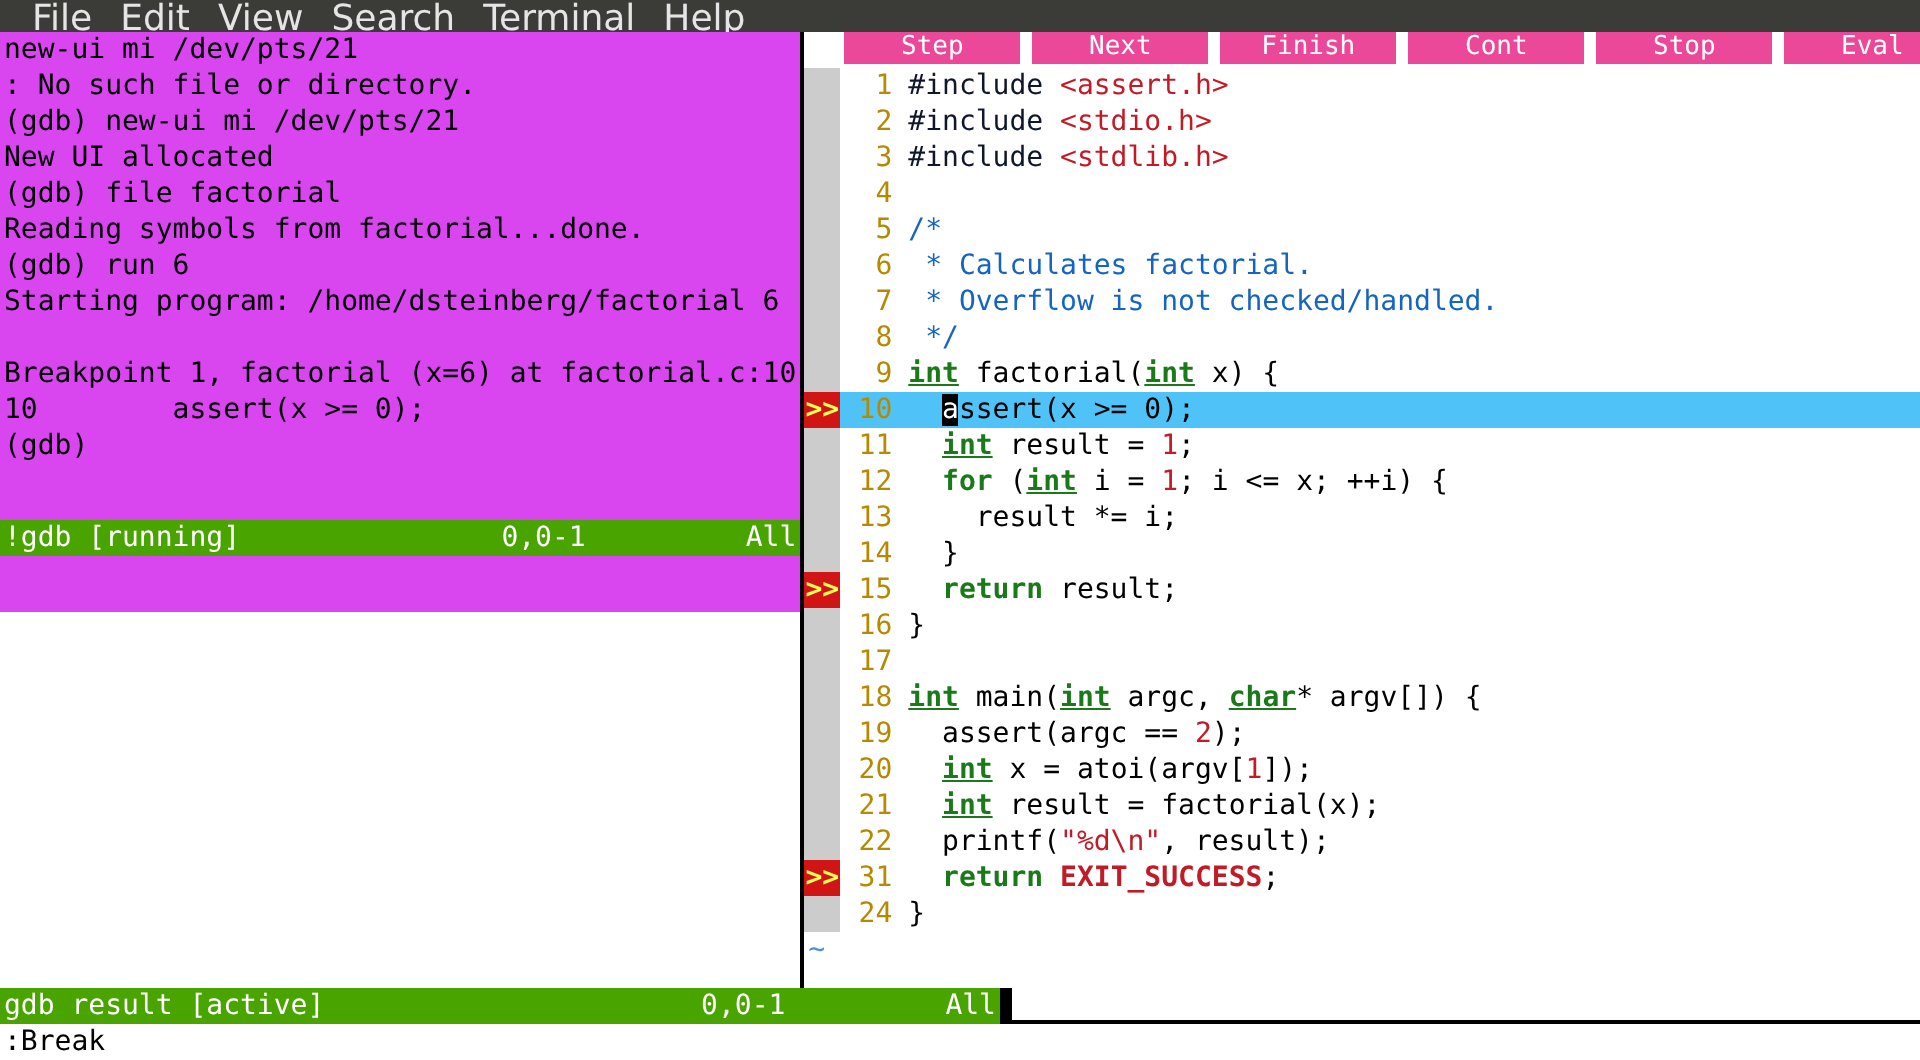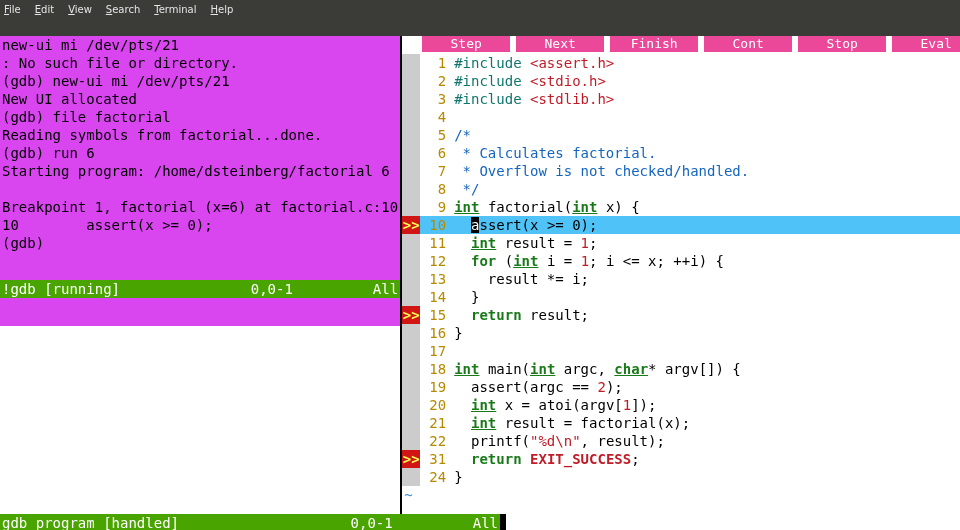--- a/index.html
+++ b/index.html
@@ -8,25 +8,25 @@
     font-family: "DejaVu Sans Mono", "Menlo", "Consolas", monospace;
     font-size: 14px;
     line-height: 18px;
     background: #ffffff;
     overflow: hidden;
     position: relative;
   }
   .menubar {
     background: #3b3b38;
     color: #e5e5e5;
-    height: 36px;
+    height: 16px;
     line-height: 20px;
-    padding: 0 4px;
+    padding: 0 16px;
     font-family: "DejaVu Sans", "Ubuntu", sans-serif;
-    font-size: 10px;
+    font-size: 18px;
   }
   .menubar span { margin-right: 14px; cursor: pointer; }
   .menubar span u { text-decoration: underline; }
   .columns {
     display: flex;
     width: 100%;
     height: 478px;
   }
   .left-col {
     width: 500px;
@@ -93,21 +93,21 @@
   .sign-col.bp { background:#d11515; color:#ffff55; font-weight:bold; }
   .lineno { width: 32px; text-align:right; color:#b58900; padding-right:6px; }
   .code-txt { flex:1; padding-left:2px; color:#000; }
   .hl-line .lineno, .hl-line .code-txt { background:#4fc3f7; }
   .kw { color:#1a7a1a; font-weight:bold; }
   .type { color:#1a7a1a; font-weight:bold;text-decoration:underline; }
   .str { color:#c01c28; }
   .inc { color:#c01c28; }
   .num { color:#c01c28; }
   .cmt { color:#1565c0; }
-  .pp { color:#0f766e; }
+  .pp { color:#0f172a; }
   .const { color:#c01c28; font-weight:bold; }
   .cursor-inv { background:#000; color:#fff; }
   .tilde { color:#4a90d9; padding-left:2px; }
   .tilde-row { height:18px; white-space:pre; }
 
   .vsplit-gap { width:6px; background:#000; }
 </style>
 </head>
 <body>
 
@@ -170,21 +170,21 @@
         <div class="code-row"><div class="sign-col"></div><div class="lineno">22</div><div class="code-txt">  printf(<span class="str">"%d\n"</span>, result);</div></div>
         <div class="code-row"><div class="sign-col bp">&gt;&gt;</div><div class="lineno">31</div><div class="code-txt"><span>  </span><span class="kw">return</span><span> </span><span class="const">EXIT_SUCCESS</span><span>;</span></div></div>
         <div class="code-row"><div class="sign-col"></div><div class="lineno">24</div><div class="code-txt"><span>}</span></div></div>
         <div class="tilde-row"><span class="tilde">~</span></div>
       </div>
   </div>
 </div>
 
 <div class="footer">
   <div class="left">
-    <span>gdb program [handled]</span>
+    <span>gdb result [active]</span>
     <span><span style="margin-right:80px">0,0-1</span><span>All</span></span>
   </div>
   <div style="width:6px;background:#000"></div>
   <div class="right status-black">
     <span>factorial.c</span>
     <span><span style="margin-right:70px">10,3</span><span>All</span></span>
   </div>
 </div>
 <div class="cmdline">:Break</div>
 

